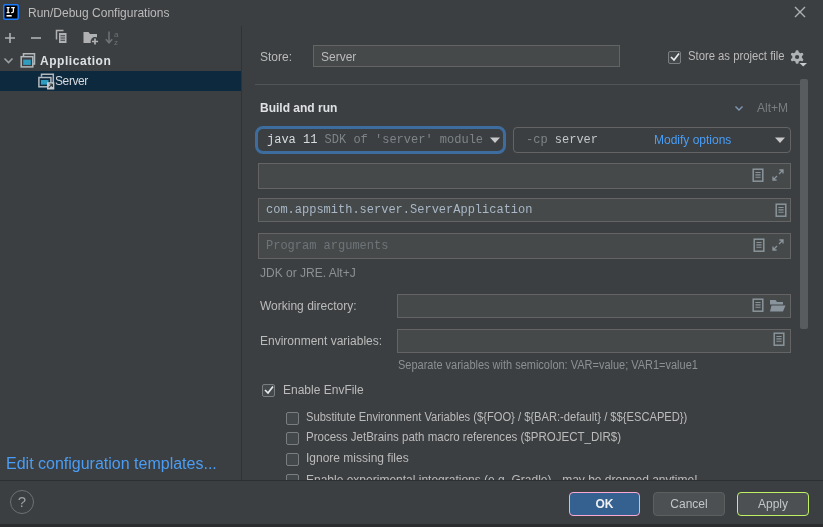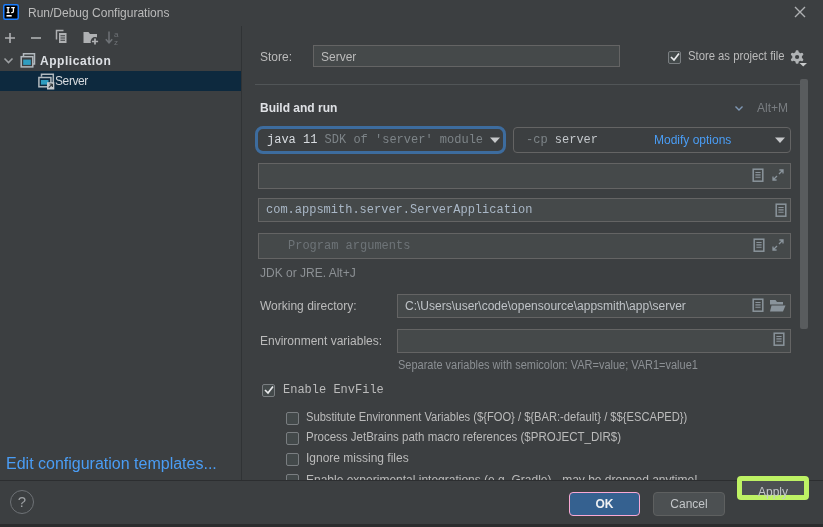--- a/index.html
+++ b/index.html
@@ -138,53 +138,52 @@
       <use href="#exp"></use>
     </svg>
 
   <div class="field" style="left:258px;top:198px;width:533px;height:24px;"></div>
   <div class="abs mono" style="left:266px;top:203px;color:#a9b7c6;">com.appsmith.server.ServerApplication</div>
   <svg class="abs" style="left:775px;top:203px" width="12" height="15" viewBox="0 0 12 15">
       <use href="#doc"></use>
     </svg>
 
   <div class="field" style="left:258px;top:233px;width:533px;height:26px;"></div>
-  <div class="abs mono" style="left:266px;top:239px;color:#6e7478;margin-left:22px;">Program arguments</div>
+  <div class="abs mono" style="left:266px;top:239px;color:#6e7478;">Program arguments</div>
   <svg class="abs" style="left:753px;top:238px" width="12" height="15" viewBox="0 0 12 15">
       <use href="#doc"></use>
     </svg>
   <svg class="abs" style="left:772px;top:239px" width="12" height="12" viewBox="0 0 12 12">
       <use href="#exp"></use>
     </svg>
 
   <div class="abs" style="left:260px;top:266px;color:#8c9094;">JDK or JRE. Alt+J</div>
 
   <div class="abs" style="left:260px;top:299px;">Working directory:</div>
   <div class="field" style="left:397px;top:294px;width:394px;height:24px;"></div>
-  <div class="abs" style="left:405px;top:299px;color:#bfc3c7;">C:\Users\user\code\opensource\appsmith\app\server</div>
   <svg class="abs" style="left:752px;top:298px" width="12" height="15" viewBox="0 0 12 15">
       <use href="#doc"></use>
     </svg>
   <svg class="abs" style="left:769px;top:299px" width="17" height="13" viewBox="0 0 17 13">
     <path d="M1 1 h5.5 l1.5 2 H14 v2.5 H1 Z" fill="#8a949c"></path>
     <path d="M2.5 6.5 h14 l-2.5 6 H1 Z" fill="#8a949c"></path>
   </svg>
 
   <div class="abs" style="left:260px;top:334px;">Environment variables:</div>
   <div class="field" style="left:397px;top:329px;width:394px;height:24px;"></div>
   <svg class="abs" style="left:773px;top:332px" width="12" height="15" viewBox="0 0 12 15">
       <use href="#doc"></use>
     </svg>
   <div class="abs" style="left:398px;top:358px;color:#8c9094;transform:scaleX(0.915);transform-origin:left;">Separate variables with semicolon: VAR=value; VAR1=value1</div>
 
   <div class="cb" style="left:262px;top:384px;"></div>
   <svg class="abs" style="left:262px;top:383px" width="14" height="14" viewBox="0 0 14 14">
     <path d="M3 7 L6 10 L11 3.5" stroke="#e9eaec" stroke-width="1.7" fill="none"></path>
   </svg>
-  <div class="abs" style="left:283px;top:383px;font-family:Liberation Mono, monospace;">Enable EnvFile</div>
+  <div class="abs" style="left:283px;top:383px;">Enable EnvFile</div>
 
   <div class="cb" style="left:286px;top:412px;"></div>
   <div class="abs" style="left:306px;top:410px;transform:scaleX(0.93);transform-origin:left;">Substitute Environment Variables (${FOO} / ${BAR:-default} / $${ESCAPED})</div>
 
   <div class="cb" style="left:286px;top:432px;"></div>
   <div class="abs" style="left:306px;top:430px;transform:scaleX(0.96);transform-origin:left;">Process JetBrains path macro references ($PROJECT_DIR$)</div>
 
   <div class="cb" style="left:286px;top:453px;"></div>
   <div class="abs" style="left:306px;top:451px;">Ignore missing files</div>
 
@@ -197,16 +196,16 @@
   <div class="abs" style="left:0;top:480px;width:823px;height:1px;background:#2c2e30;"></div>
   <div class="abs" style="left:0;top:524px;width:823px;height:3px;background:#2b2c2d;"></div>
 
   <div class="abs" style="left:10px;top:490px;width:24px;height:24px;border:1px solid #6e7276;border-radius:50%;
        box-sizing:border-box;color:#9da0a3;font-size:15px;text-align:center;line-height:22px;">?</div>
 
   <div class="abs" style="left:569px;top:492px;width:71px;height:24px;background:#356190;border:1px solid #f9a8d4;
        border-radius:4px;box-sizing:border-box;text-align:center;line-height:22px;color:#eff0f2;font-weight:bold;">OK</div>
   <div class="abs" style="left:653px;top:492px;width:72px;height:24px;background:#4c5052;border:1px solid #5e6060;
        border-radius:4px;box-sizing:border-box;text-align:center;line-height:22px;color:#c3c6c9;">Cancel</div>
-  <div class="abs" style="left:737px;top:476px;width:72px;height:24px;background:#4c5052;border:5px solid #bef264;
+  <div class="abs" style="left:737px;top:492px;width:72px;height:24px;background:#4c5052;border:1px solid #bef264;
        border-radius:4px;box-sizing:border-box;text-align:center;line-height:22px;color:#c3c6c9;">Apply</div>
 
 </div>
 
 </body></html>

